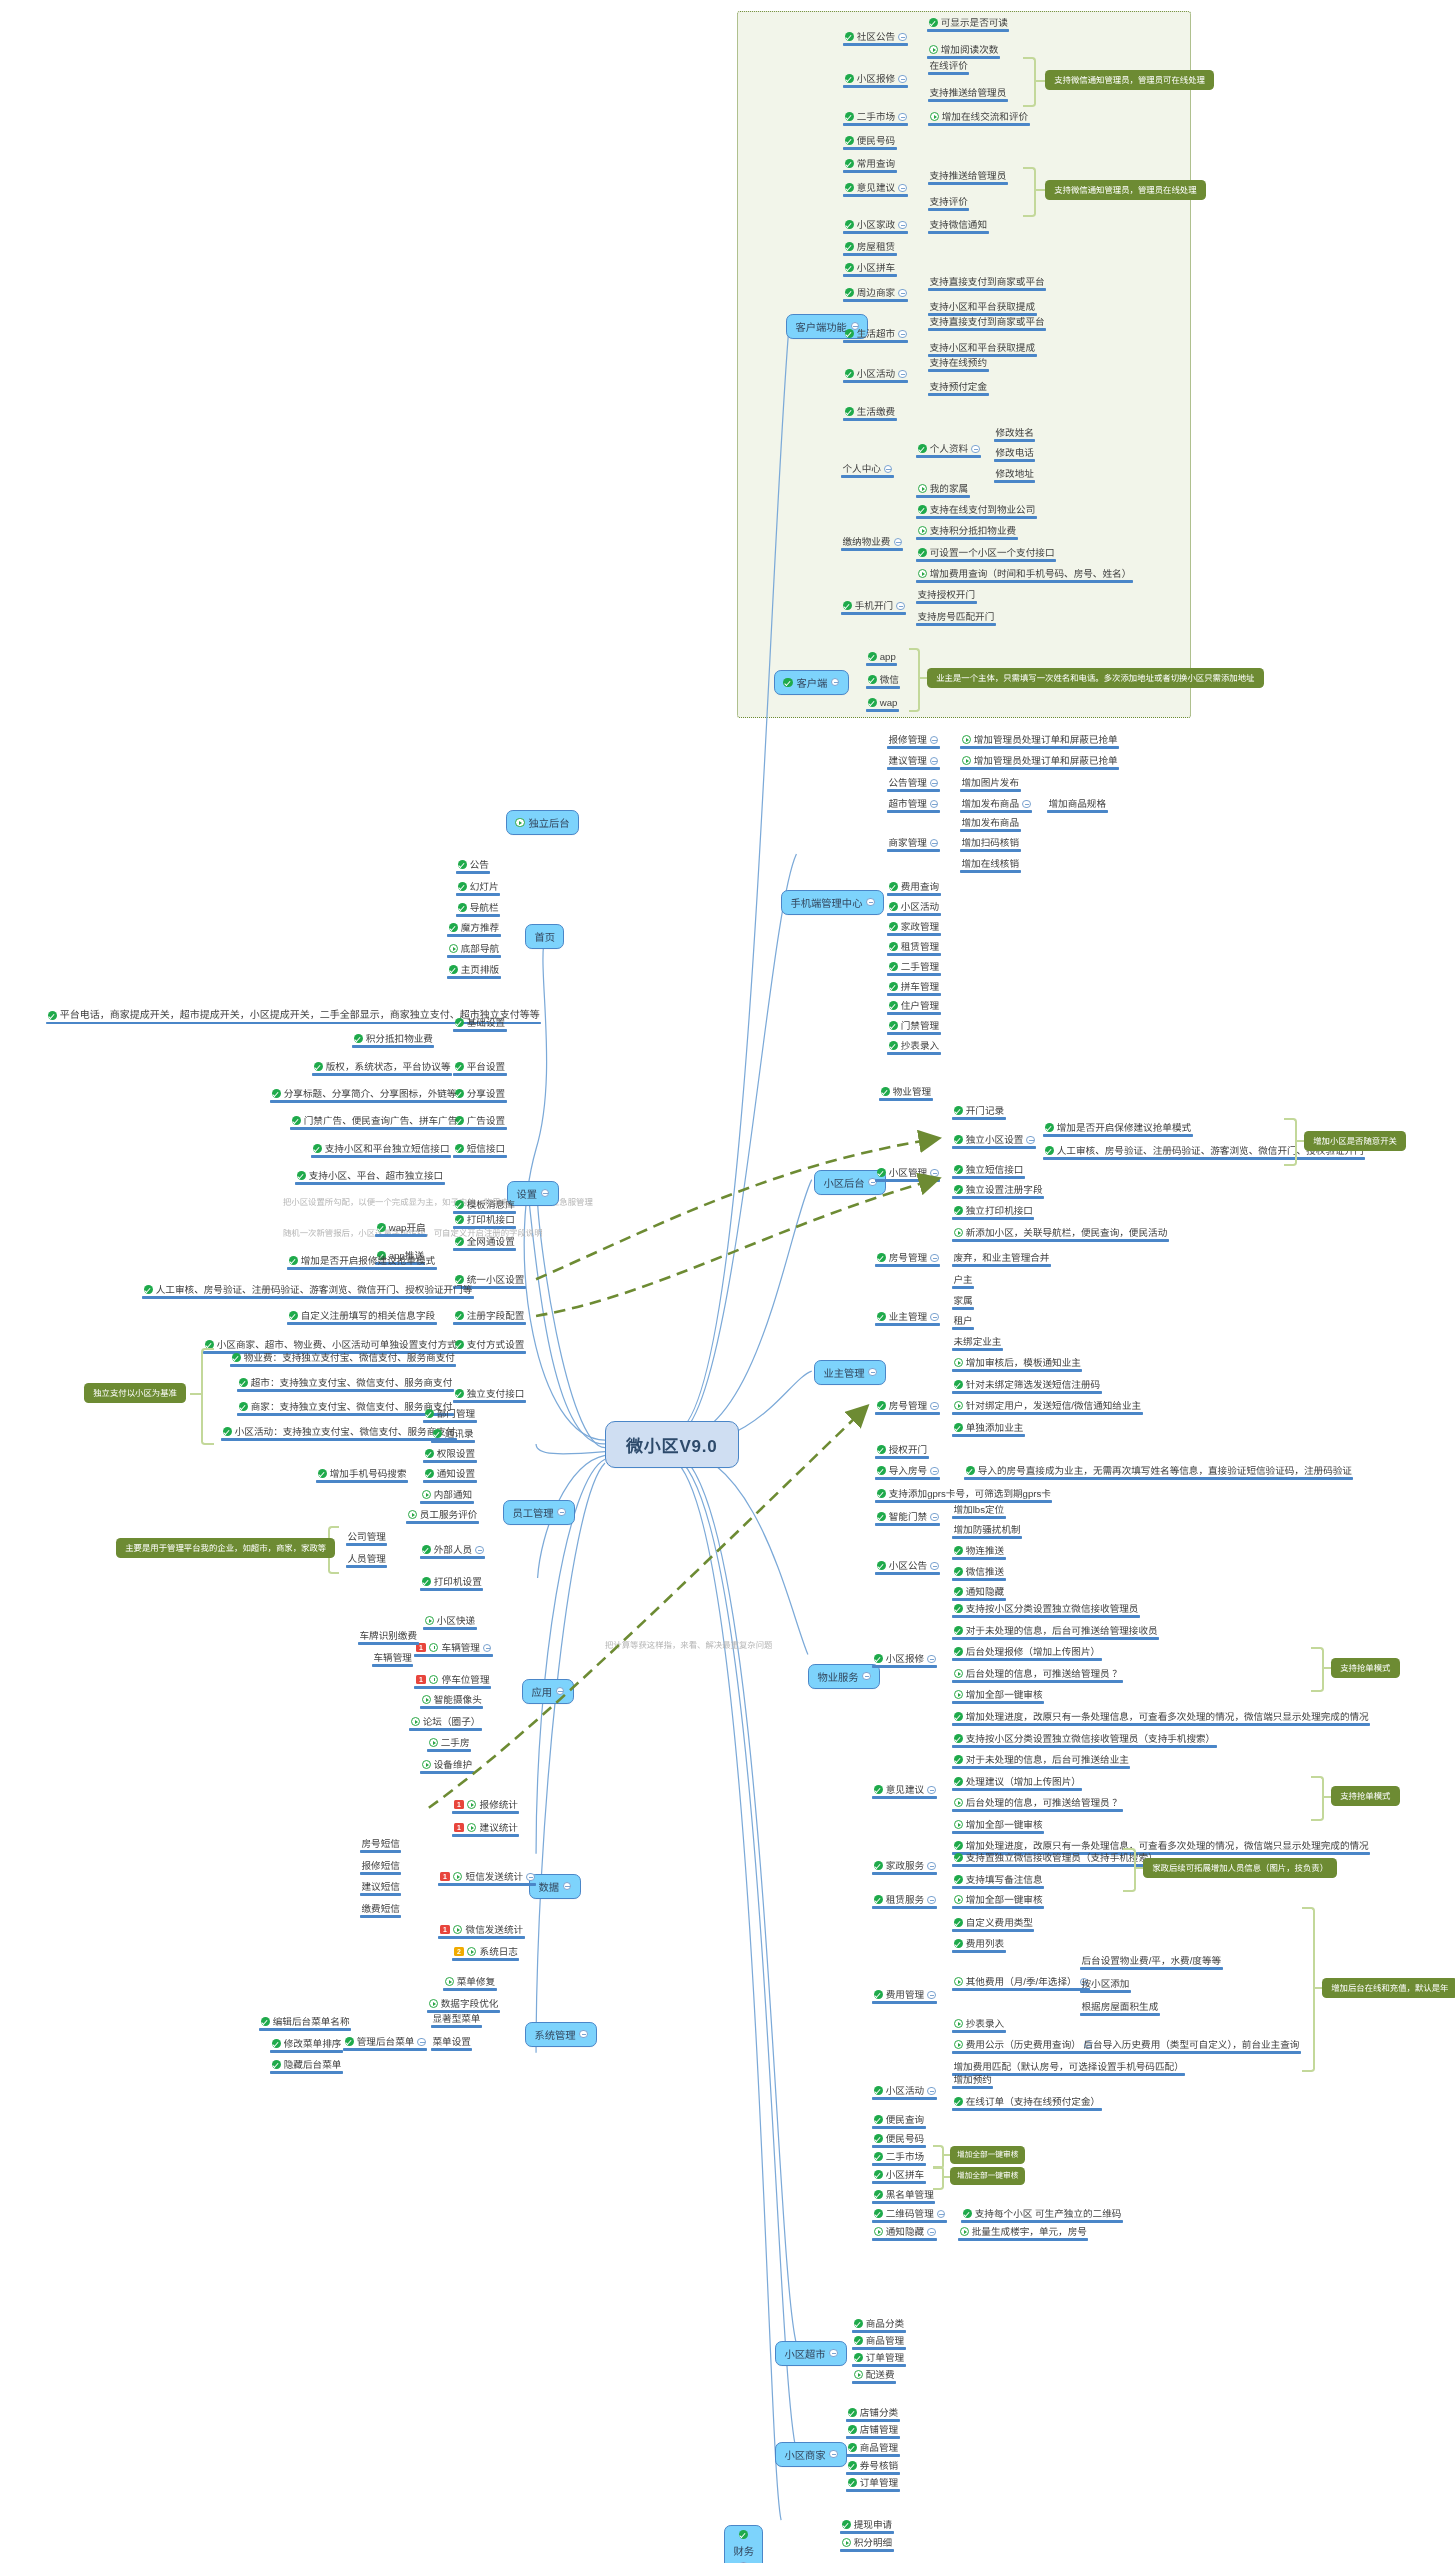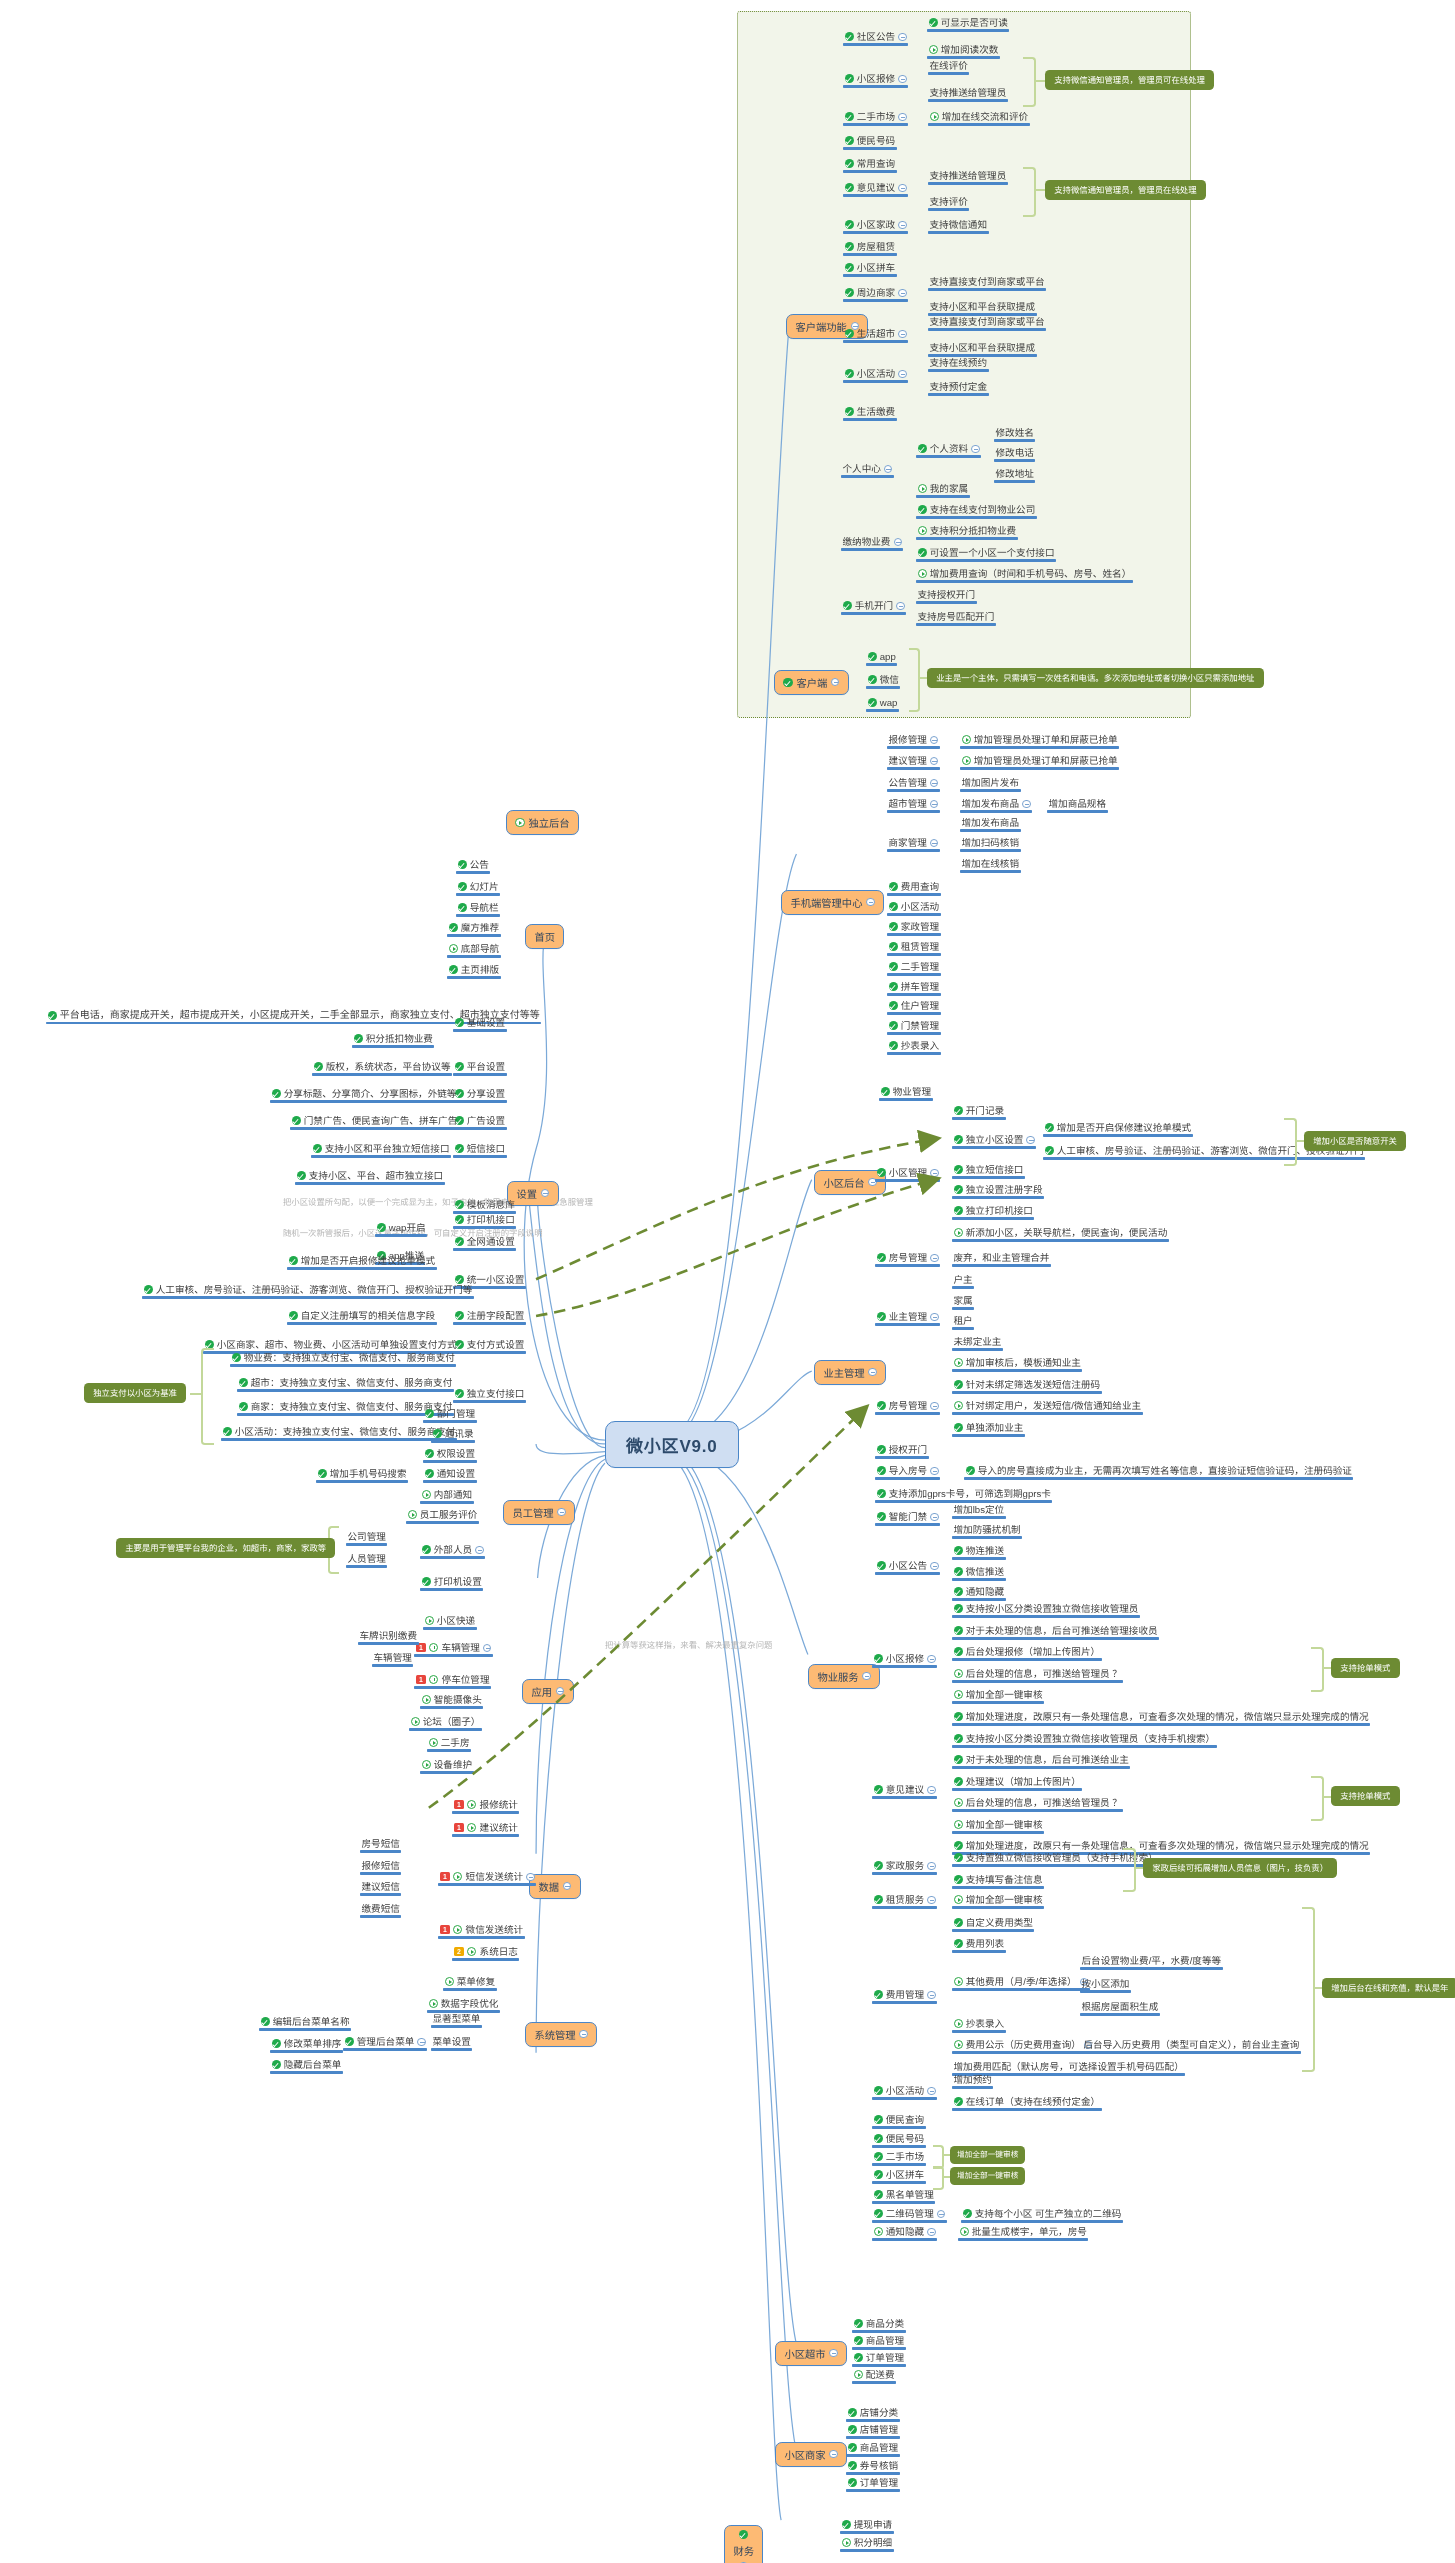--- a/index.html
+++ b/index.html
@@ -40,21 +40,21 @@
     left:0;right:0;bottom:-0.8px;
     height:2.3px;
     background:#4a86c8;
     border-radius:0.8px;
   }
   .node.sm{font-size:10px;line-height:10.7px;}
 
   
   .box{
     position:absolute;
-    background:#fdba74;
+    background:#7dd3fc;
     border:1.2px solid #4a86c8;
     border-radius:6.9px;
     font-size:11.5px;
     color:#33475e;
     padding:4.6px 10.7px;
     white-space:nowrap;
     display:flex;align-items:center;gap:3.8px;
     box-shadow:0 0.8px 0 rgba(0,0,0,.04);
   }
   .box.root{

